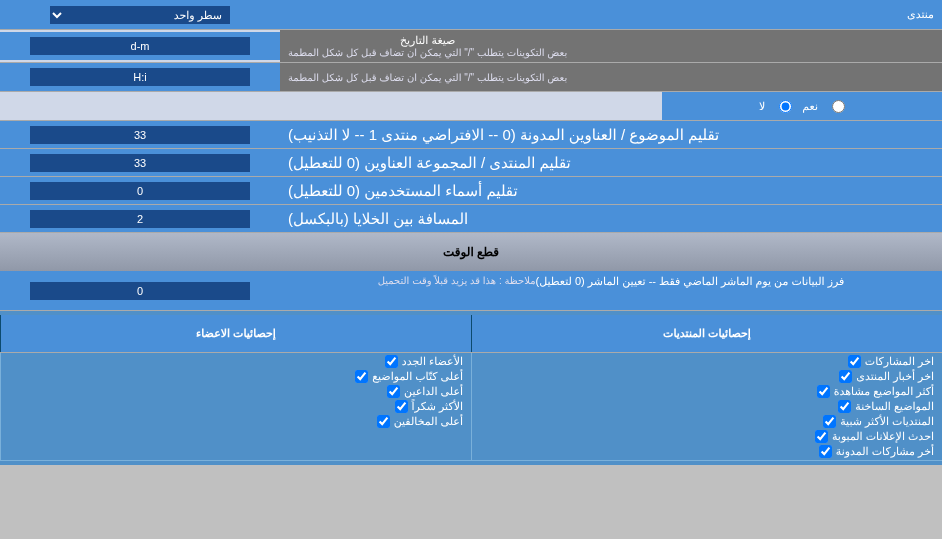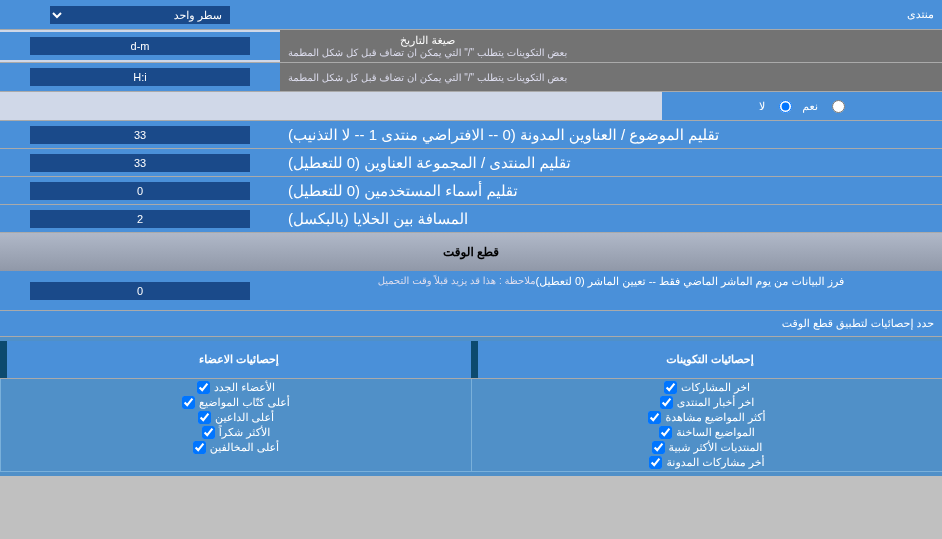--- a/index.html
+++ b/index.html
@@ -107,21 +107,21 @@
       min-height: 24px;
     }
 
     .checkboxes-header-cell {
       flex: 1;
       color: #fff;
       font-weight: bold;
       font-size: 11px;
       text-align: center;
       padding: 12px 6px;
-      border-left: 7px solid #0c4a6e;
+      border-left: 1px solid #0c4a6e;
       display: flex;
       align-items: center;
       justify-content: center;
     }
 
     .checkboxes-content-row {
       display: flex;
       background: #5090c8;
       border-bottom: 1px solid #7ab0da;
       min-height: 22px;
@@ -135,21 +135,21 @@
       flex-direction: column;
       gap: 2px;
     }
 
     .checkbox-item {
       display: flex;
       align-items: center;
       gap: 4px;
       color: #fff;
       font-size: 11px;
-      justify-content: center;
+      justify-content: flex-start;
       white-space: nowrap;
     }
 
     .checkbox-item input[type="checkbox"] {
       cursor: pointer;
       margin: 0;
     }
 
     .top-row {
       display: flex;
@@ -376,28 +376,25 @@
   <div class="freq-row">
     <div class="freq-label">
       <div>فرز البيانات من يوم الماشر الماضي فقط -- تعيين الماشر (0 لتعطيل)</div>
       <div class="note">ملاحظة : هذا قد يزيد قبلاً وقت التحميل</div>
     </div>
     <div class="freq-input">
       <input type="text" value="0" style="">
     </div>
   </div>
 
-  <div class="checkboxes-limit-row">
-    <div class="checkboxes-limit-label">حدد إحصائيات لتطبيق قطع الوقت</div>
-  </div>
 
   <div class="checkboxes-section">
 
     <div class="checkboxes-header-row">
-      <div class="checkboxes-header-cell">إحصائيات التكوينات</div>
+      <div class="checkboxes-header-cell">إحصائيات المنتديات</div>
       <div class="checkboxes-header-cell">إحصائيات الاعضاء</div>
     </div>
 
     <div class="checkboxes-content-row">
 
       <div class="checkboxes-content-cell">
         <div class="checkbox-item">
           <span>اخر المشاركات</span>
           <input type="checkbox" checked="" style="">
         </div>
@@ -411,20 +408,24 @@
         </div>
         <div class="checkbox-item">
           <span>المواضيع الساخنة</span>
           <input type="checkbox" checked="" style="">
         </div>
         <div class="checkbox-item">
           <span>المنتديات الأكثر شبية</span>
           <input type="checkbox" checked="" style="">
         </div>
         <div class="checkbox-item">
+          <span>احدث الإعلانات المبوبة</span>
+          <input type="checkbox" checked="" style="">
+        </div>
+        <div class="checkbox-item">
           <span>أخر مشاركات المدونة</span>
           <input type="checkbox" checked="" style="">
         </div>
       </div>
 
       <div class="checkboxes-content-cell">
         <div class="checkbox-item">
           <span>الأعضاء الجدد</span>
           <input type="checkbox" checked="" style="">
         </div>

